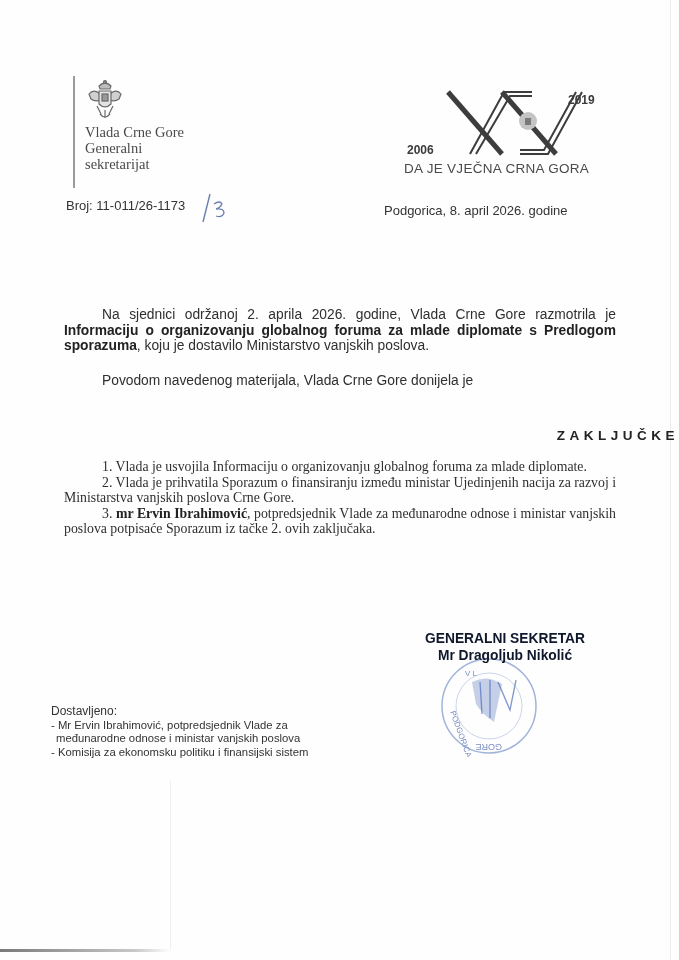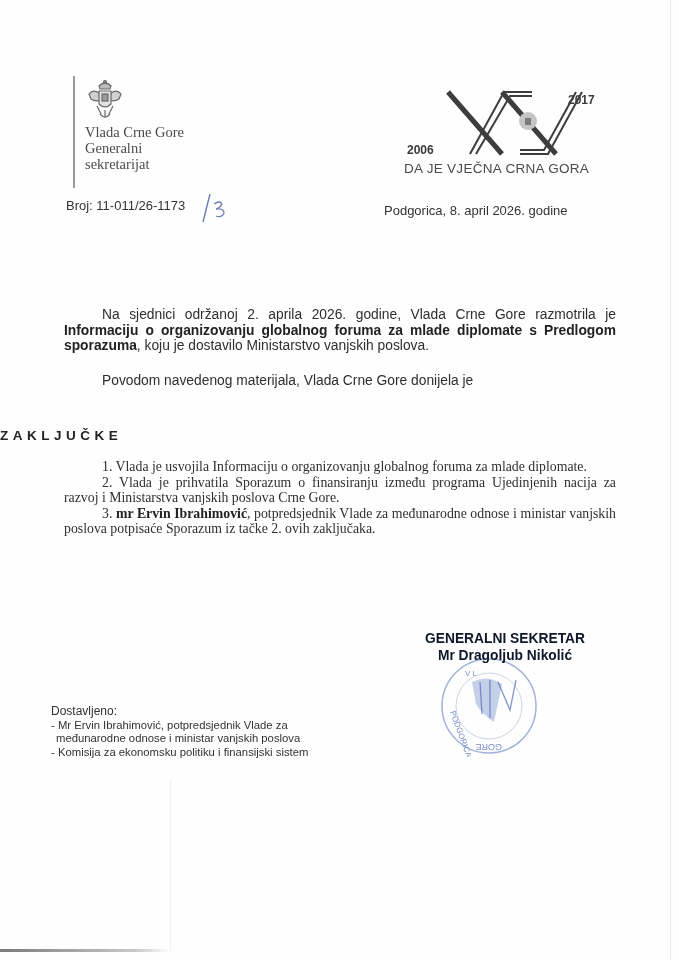--- a/index.html
+++ b/index.html
@@ -30,21 +30,21 @@
 
     .broj { position:absolute; left:66px; top:198px; font-size:13px; color:#333; white-space:nowrap; }
     .broj-mark { position:absolute; left:200px; top:192px; width:34px; height:32px; }
     .date { position:absolute; left:384px; top:203px; font-size:13px; color:#333; white-space:nowrap; }
 
     .body-text { position:absolute; left:64px; width:552px; font-size:13.8px; line-height:15.6px; color:#2f2f2f; text-align:justify; }
     .body-text b { font-weight:bold; color:#222; }
     .p1 { top:307px; }
     .p2 { top:373px; }
     .indent { display:inline-block; width:38px; }
-    .heading { position:absolute; left:0; width:679px; top:428px; text-align:left; font-weight:bold;
+    .heading { position:absolute; left:0; width:679px; top:428px; text-align:right; font-weight:bold;
       font-size:13.5px; letter-spacing:4.5px; color:#222; }
     .items { top:459px;font-family:Liberation Serif, serif; }
     .items p { margin:0 0 0 0; }
     .items p + p { margin-top:0; }
 
     .sig { position:absolute; left:395px; top:630px; width:220px; text-align:center; font-weight:bold;
       font-size:13.8px; line-height:17px; color:#0f172a; }
     .sig div { white-space:nowrap; }
     .stamp { position:absolute; left:432px; top:652px; width:115px; height:105px; }
 
@@ -89,21 +89,21 @@
       <path d="M30 66 L64 4 L92 4"></path>
       <path d="M36 66 L70 8 L92 8"></path>
       <path d="M80 66 L108 66 L142 4"></path>
       <path d="M80 62 L104 62 L136 4"></path>
     </g>
     <g>
       <circle cx="88" cy="33" r="9" fill="#c4c4c4"></circle>
       <rect x="85" y="30" width="6" height="7" fill="#7a7a7a"></rect>
     </g>
   </svg>
-  <div class="jub-2026">2017</div>
+  <div class="jub-2026">2019</div>
   <div class="jub-2006">2006</div>
   <div class="jub-slogan">DA JE VJEČNA CRNA GORA</div>
 
   <div class="broj">Broj: 11-011/26-1173</div>
   <svg class="broj-mark" viewBox="0 0 34 32">
     <path d="M10 2 L3 30" stroke="#6b7fb0" stroke-width="1.4" fill="none"></path>
     <path d="M14 12 Q20 8 22 12 Q20 16 16 17 Q24 16 24 21 Q22 26 16 24" stroke="#6b7fb0" stroke-width="1.3" fill="none"></path>
   </svg>
   <div class="date">Podgorica, 8. april 2026. godine</div>
 
@@ -111,21 +111,21 @@
     <span class="indent"></span><span>Na sjednici održanoj 2. aprila 2026. godine, Vlada Crne Gore razmotrila je </span><b>Informaciju o organizovanju globalnog foruma za mlade diplomate s Predlogom sporazuma</b><span>, koju je dostavilo Ministarstvo vanjskih poslova.</span>
   </div>
   <div class="body-text p2">
     <span class="indent"></span><span>Povodom navedenog materijala, Vlada Crne Gore donijela je</span>
   </div>
 
   <div class="heading">ZAKLJUČKE</div>
 
   <div class="body-text items">
     <p><span class="indent"></span><span>1.</span> <span>Vlada je usvojila Informaciju o organizovanju globalnog foruma za mlade diplomate.</span></p>
-    <p><span class="indent"></span><span>2.</span> <span>Vlada je prihvatila Sporazum o finansiranju između programa Ujedinjenih nacija za razvoj i Ministarstva vanjskih poslova Crne Gore.</span></p>
+    <p><span class="indent"></span><span>2.</span> <span>Vlada je prihvatila Sporazum o finansiranju između ministar Ujedinjenih nacija za razvoj i Ministarstva vanjskih poslova Crne Gore.</span></p>
     <p><span class="indent"></span><span>3.</span> <b>mr Ervin Ibrahimović</b><span>, potpredsjednik Vlade za međunarodne odnose i ministar vanjskih poslova potpisaće Sporazum iz tačke 2. ovih zaključaka.</span></p>
   </div>
 
   <svg class="stamp" viewBox="0 0 115 105">
     <circle cx="57" cy="54" r="47" fill="none" stroke="#8aa0d0" stroke-width="1.5" opacity="0.8"></circle>
     <circle cx="57" cy="54" r="33" fill="none" stroke="#a8b8dc" stroke-width="1" opacity="0.6"></circle>
     <path d="M40 30 Q55 22 70 32 L62 70 Q50 62 44 52 Z" fill="#5b7bc0" opacity="0.35"></path>
     <path d="M48 30 L50 62 M58 28 L58 66 M66 30 L78 58 L84 28" stroke="#4d6cb6" stroke-width="1.3" fill="none" opacity="0.7"></path>
     <text x="18" y="60" font-size="8" fill="#7a8fc4" transform="rotate(70 18 60)" font-family="Liberation Sans, sans-serif">PODGORICA</text>
     <text x="70" y="92" font-size="9" fill="#7a8fc4" transform="rotate(180 70 92)" font-family="Liberation Sans, sans-serif">GORE</text>

